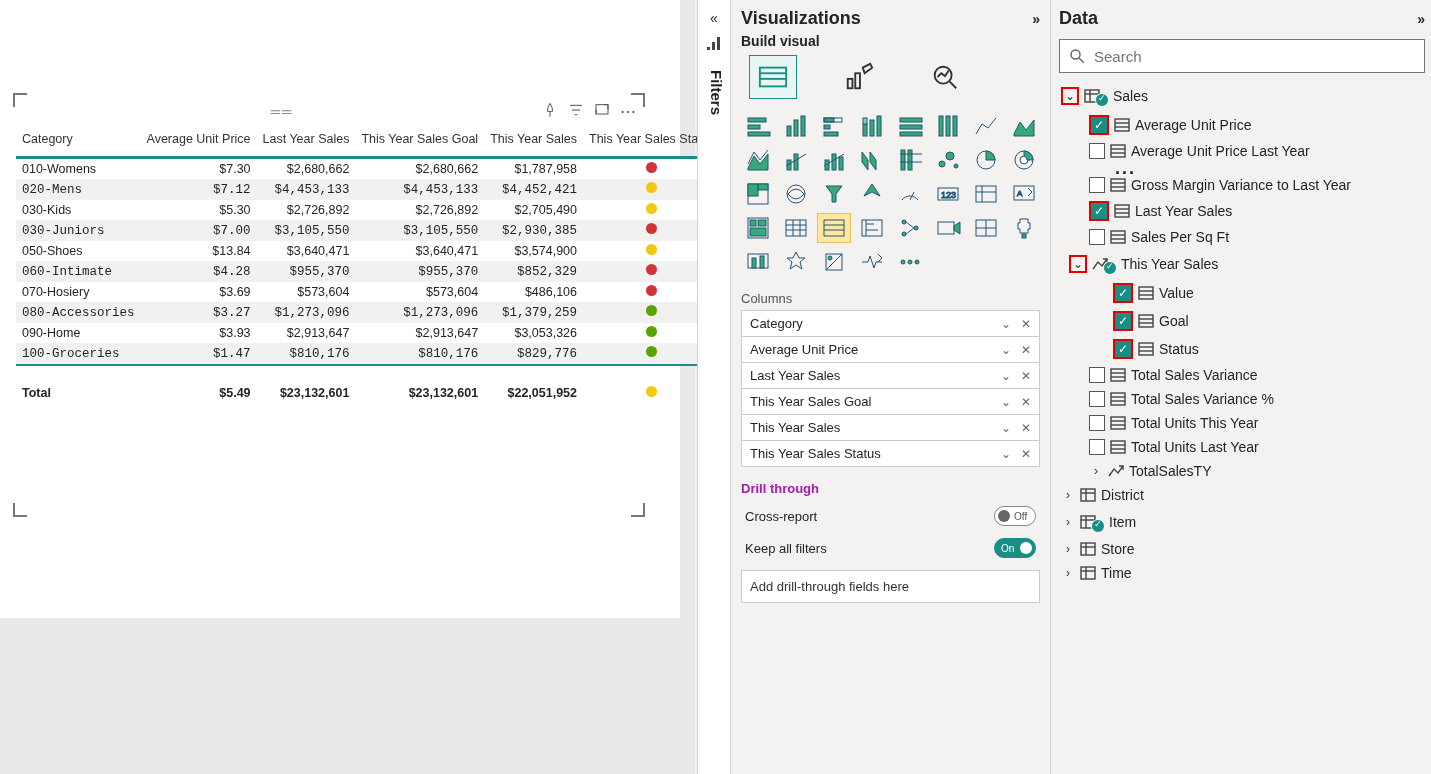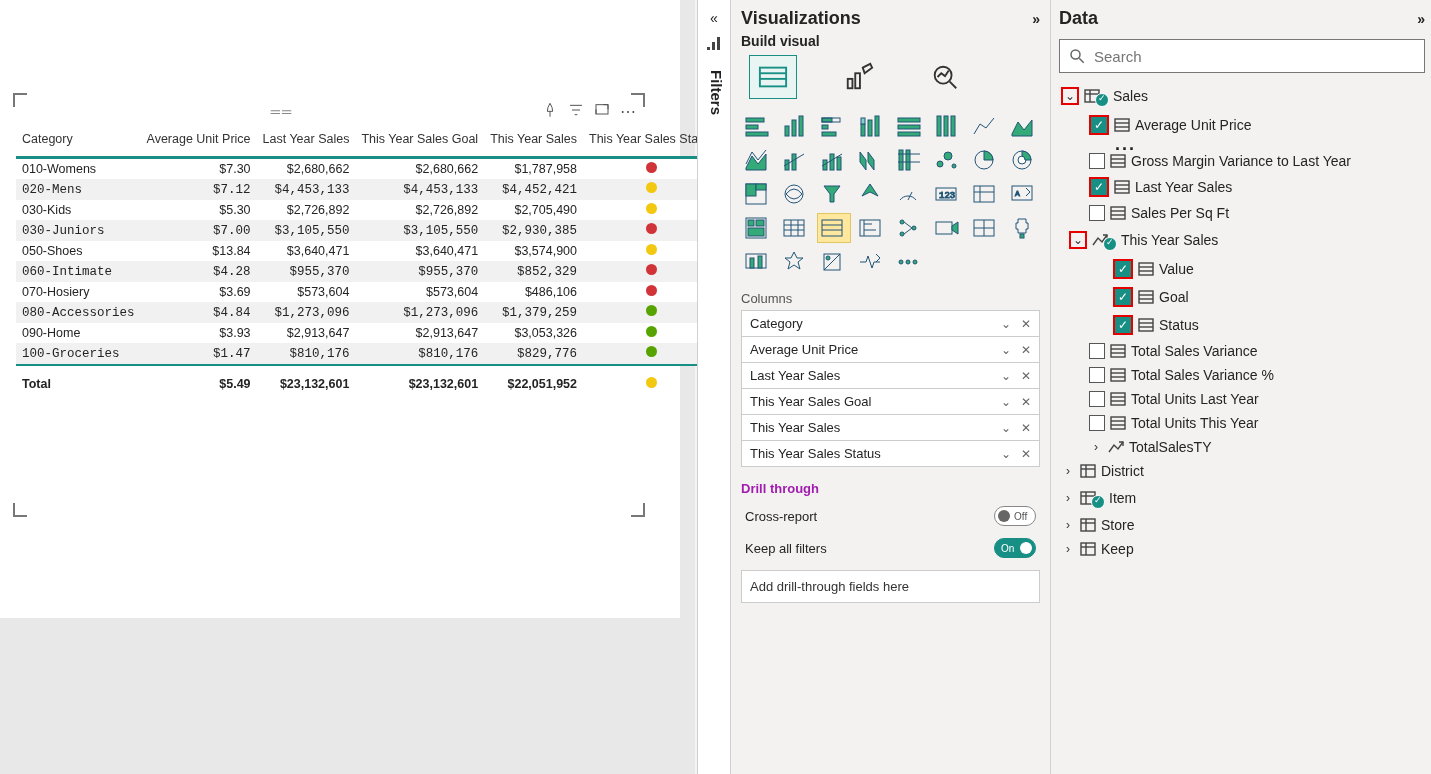--- a/index.html
+++ b/index.html
@@ -76,21 +76,21 @@
     color: #333;
   }
   table.data th.r, table.data td.r { text-align:right; }
   table.data th.c, table.data td.c { text-align:center; }
   table.data td { padding: 3px 6px; white-space:nowrap; }
   table.data tr.odd td { background:#fff; }
   table.data tr.even td { background:#f1f1f1;font-family:Liberation Mono, monospace; }
   table.data tr.total td {
     font-weight:700;
     border-top:2px solid #178f84;
-    padding-top:11px;
+    padding-top:20px;
     margin-left:41px;
   }
   .dot { display:inline-block; width:11px; height:11px; border-radius:50%; }
   .dot.red { background:#d13438; }
   .dot.yellow { background:#f2c811; }
   .dot.green { background:#57a300; }
 
   
   .filters-tab {
     position:absolute;
@@ -147,23 +147,22 @@
   }
   .build-tab.active { border:1px solid #178f84; background:#e9f5f3; }
   .build-tab svg { width:30px; height:30px; }
   .viz-gallery {
     margin-top:12px;
     display:grid;
     grid-template-columns: repeat(8, 34px);
     gap: 4px 4px;
   }
   .viz-gallery .vg {
-    width:34px; height:30px; display:flex; align-items:center; 
+    width:34px; height:30px; display:flex; align-items:center; justify-content:center;
     border:1px solid transparent;
-    font-family:Liberation Mono, monospace;
   }
   .viz-gallery .vg svg { width:28px; height:24px; }
   .viz-gallery .vg.selected { background:#ffe79e; border:1px solid #e0c760; }
   .section-label { font-size:13px; color:#555; margin:14px 0 4px 0; }
   .field-wells { border:1px solid #ccc; background:#eee; }
   .field-well {
     display:flex; align-items:center; justify-content:space-between;
     background:#fff;
     border-bottom:1px solid #ccc;
     padding:5px 8px;
@@ -317,21 +316,21 @@
             <tr class="odd">
               <td>070-Hosiery</td>
               <td class="r">$3.69</td>
               <td class="r">$573,604</td>
               <td class="r">$573,604</td>
               <td class="r">$486,106</td>
               <td class="c"><span class="dot red"></span></td>
             </tr>
             <tr class="even">
               <td>080-Accessories</td>
-              <td class="r">$4.84</td>
+              <td class="r">$3.27</td>
               <td class="r">$1,273,096</td>
               <td class="r">$1,273,096</td>
               <td class="r">$1,379,259</td>
               <td class="c"><span class="dot green"></span></td>
             </tr>
             <tr class="odd">
               <td>090-Home</td>
               <td class="r">$3.93</td>
               <td class="r">$2,913,647</td>
               <td class="r">$2,913,647</td>
@@ -746,20 +745,31 @@
         </span> 
         <span class="fld-ico">
           <svg viewBox="0 0 16 14">
             <rect x="1" y="1" width="14" height="12"></rect>
             <line x1="1" y1="5" x2="15" y2="5"></line>
             <line x1="1" y1="9" x2="15" y2="9"></line>
           </svg>
         </span> 
         <span>Average Unit Price</span>
       </div>
+      <div class="tree-row indent1">
+        <span class="chk"></span> 
+        <span class="fld-ico">
+          <svg viewBox="0 0 16 14">
+            <rect x="1" y="1" width="14" height="12"></rect>
+            <line x1="1" y1="5" x2="15" y2="5"></line>
+            <line x1="1" y1="9" x2="15" y2="9"></line>
+          </svg>
+        </span> 
+        <span>Average Unit Price Last Year</span>
+      </div>
       <div class="ellips">...</div>
       <div class="tree-row indent1">
         <span class="chk"></span> 
         <span class="fld-ico">
           <svg viewBox="0 0 16 14">
             <rect x="1" y="1" width="14" height="12"></rect>
             <line x1="1" y1="5" x2="15" y2="5"></line>
             <line x1="1" y1="9" x2="15" y2="9"></line>
           </svg>
         </span> 
@@ -865,32 +875,32 @@
       </div>
       <div class="tree-row indent1">
         <span class="chk"></span> 
         <span class="fld-ico">
           <svg viewBox="0 0 16 14">
             <rect x="1" y="1" width="14" height="12"></rect>
             <line x1="1" y1="5" x2="15" y2="5"></line>
             <line x1="1" y1="9" x2="15" y2="9"></line>
           </svg>
         </span> 
-        <span>Total Units Last Year</span>
+        <span>Total Units This Year</span>
       </div>
       <div class="tree-row indent1">
         <span class="chk"></span> 
         <span class="fld-ico">
           <svg viewBox="0 0 16 14">
             <rect x="1" y="1" width="14" height="12"></rect>
             <line x1="1" y1="5" x2="15" y2="5"></line>
             <line x1="1" y1="9" x2="15" y2="9"></line>
           </svg>
         </span> 
-        <span>Total Units This Year</span>
+        <span>Total Units Last Year</span>
       </div>
       <div class="tree-row indent1">
         <span class="chev">›</span> 
         <span class="fld-ico">
           <svg viewBox="0 0 16 14">
             <path d="M1 12 L6 5 L10 9 L15 2" fill="none"></path>
             <path d="M11 2 h4 v4" fill="none"></path>
           </svg>
         </span> 
         <span>TotalSalesTY</span>
@@ -931,16 +941,16 @@
       </div>
       <div class="tree-row">
         <span class="chev">›</span> 
         <span class="fld-ico">
           <svg viewBox="0 0 16 14">
             <rect x="1" y="1" width="14" height="12"></rect>
             <line x1="1" y1="5" x2="15" y2="5"></line>
             <line x1="6" y1="1" x2="6" y2="13"></line>
           </svg>
         </span> 
-        <span>Keep</span>
+        <span>Time</span>
       </div>
     </div>
 </div>
 
 </body></html>

